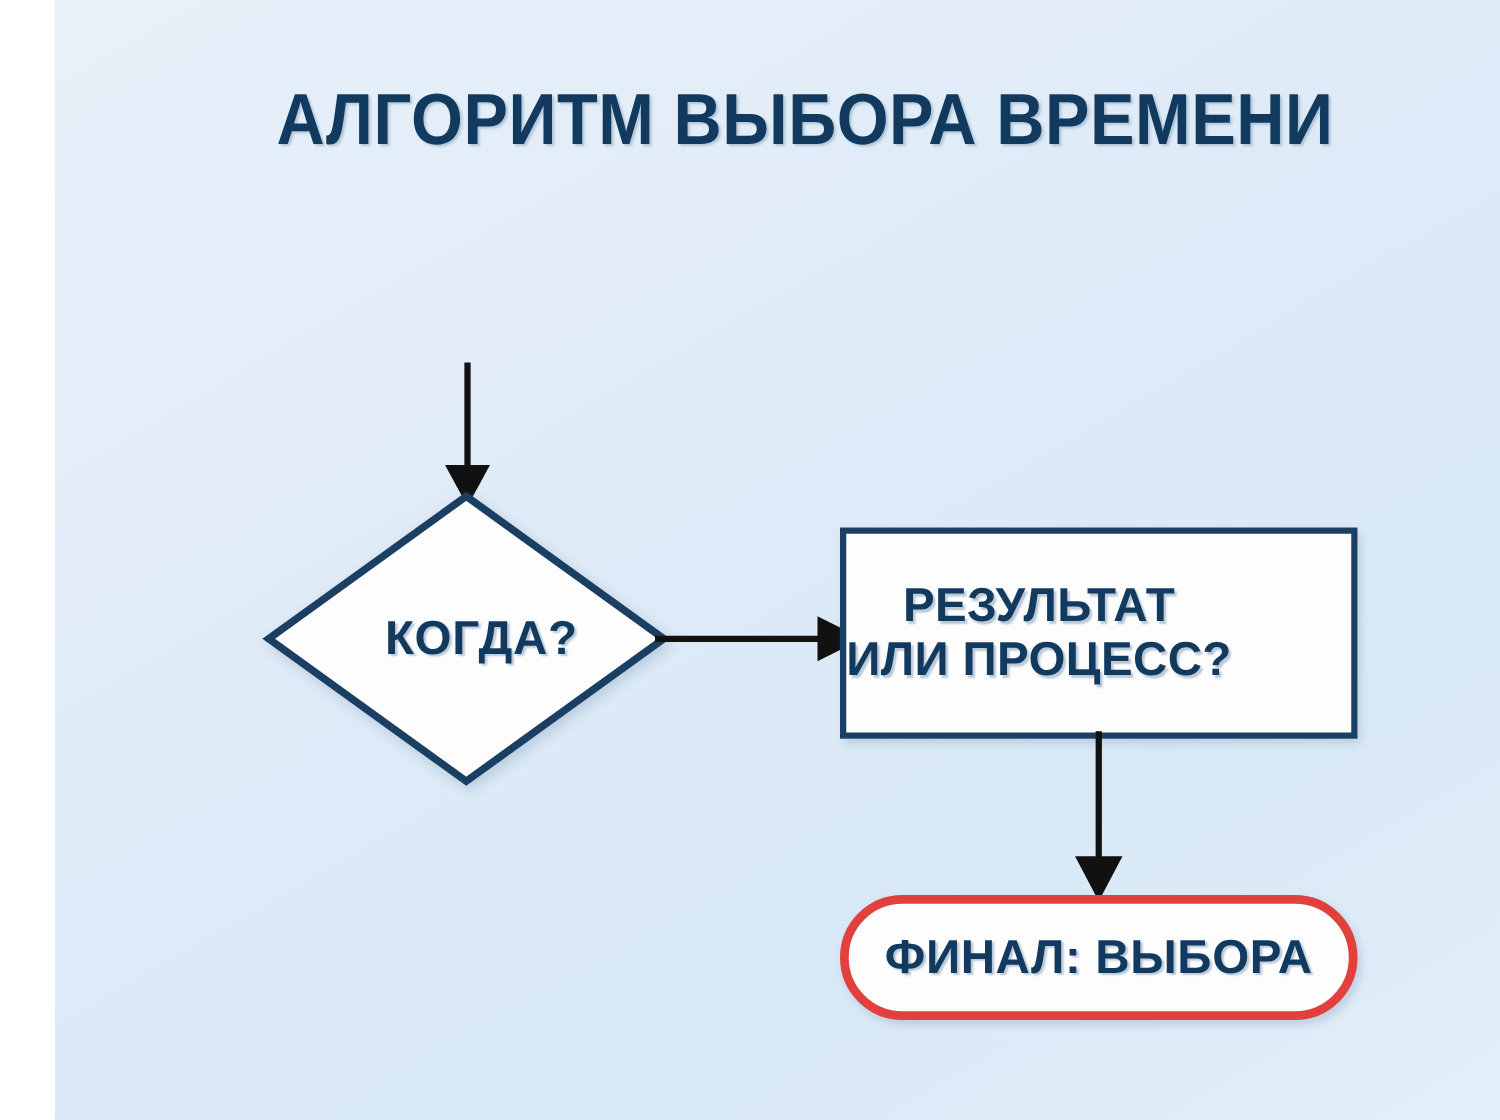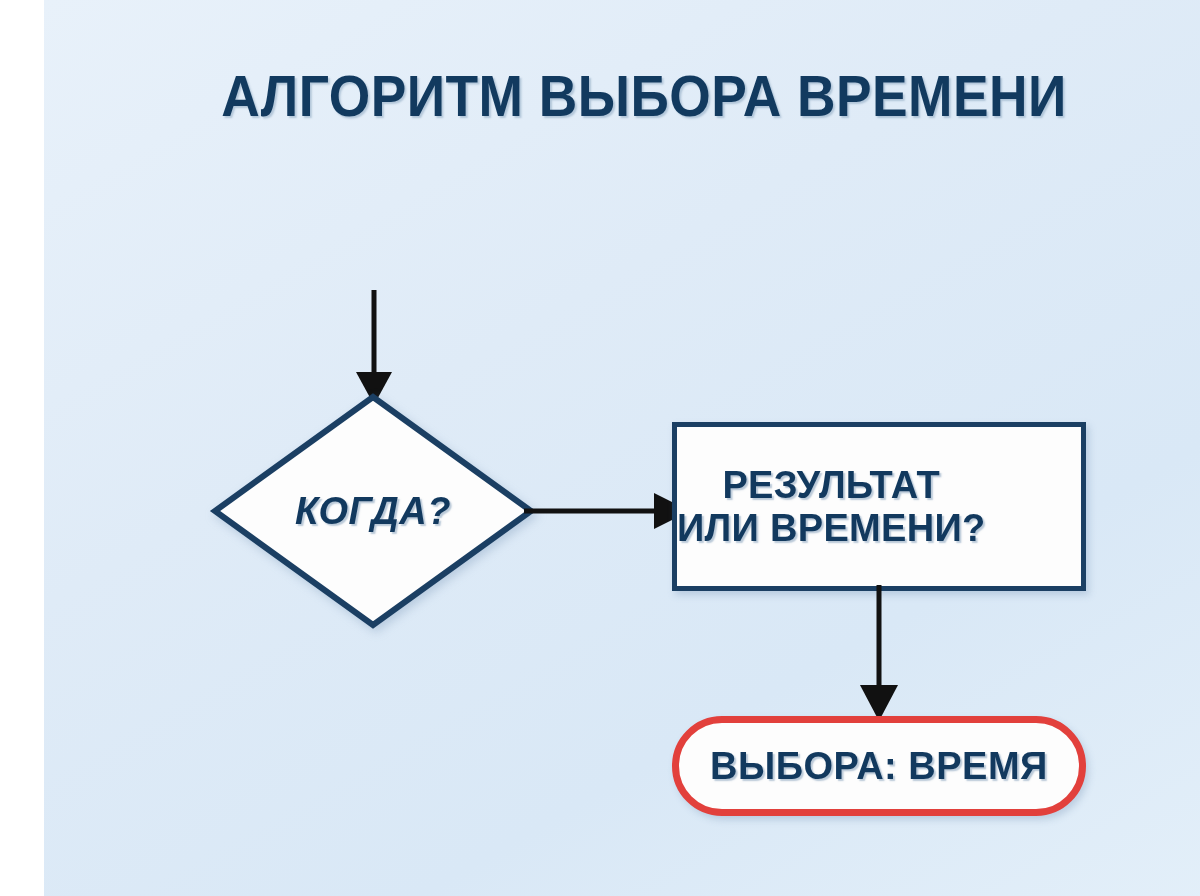--- a/index.html
+++ b/index.html
@@ -93,30 +93,29 @@
     position: absolute;
     left: 0;
     top: 0;
     width: 322px;
     height: 234px;
     overflow: visible;
     filter: drop-shadow(3px 4px 5px rgba(110,140,175,0.32));
   }
   #node-decision .node-label {
     position: absolute;
-    left: 0;
+    left: 12px;
     top: 0;
     width: 322px;
     height: 234px;
     display: flex;
     align-items: center;
     justify-content: center;
     font-size: 38px;
     letter-spacing: 0.5px;
-    font-style: italic;
   }
 
   
   #node-process {
     position: absolute;
     left: 628px;
     top: 422px;
     width: 414px;
     height: 169px;
     box-sizing: border-box;
@@ -159,26 +158,26 @@
   </div>
 
   <svg class="connector" id="edge-decision-process" viewBox="0 0 170 52">
     <line x1="0" y1="26" x2="140" y2="26" stroke="#111111" stroke-width="5"></line>
     <polygon points="166,26 130,8 130,44" fill="#111111"></polygon>
   </svg>
 
   <div id="node-process">
     <span class="node-label">
       <span>РЕЗУЛЬТАТ</span><br>
-      <span>ИЛИ ВРЕМЕНИ?</span>
+      <span>ИЛИ ПРОЦЕСС?</span>
     </span>
   </div>
 
   <svg class="connector" id="edge-process-final" viewBox="0 0 60 140">
     <line x1="25" y1="0" x2="25" y2="112" stroke="#111111" stroke-width="5"></line>
     <polygon points="25,136 6,100 44,100" fill="#111111"></polygon>
   </svg>
 
   <div class="terminator" id="node-final">
-    <span class="node-label">ВЫБОРА: ВРЕМЯ</span>
+    <span class="node-label">ФИНАЛ: ВЫБОРА</span>
   </div>
 
 </div>
 
 </body></html>

